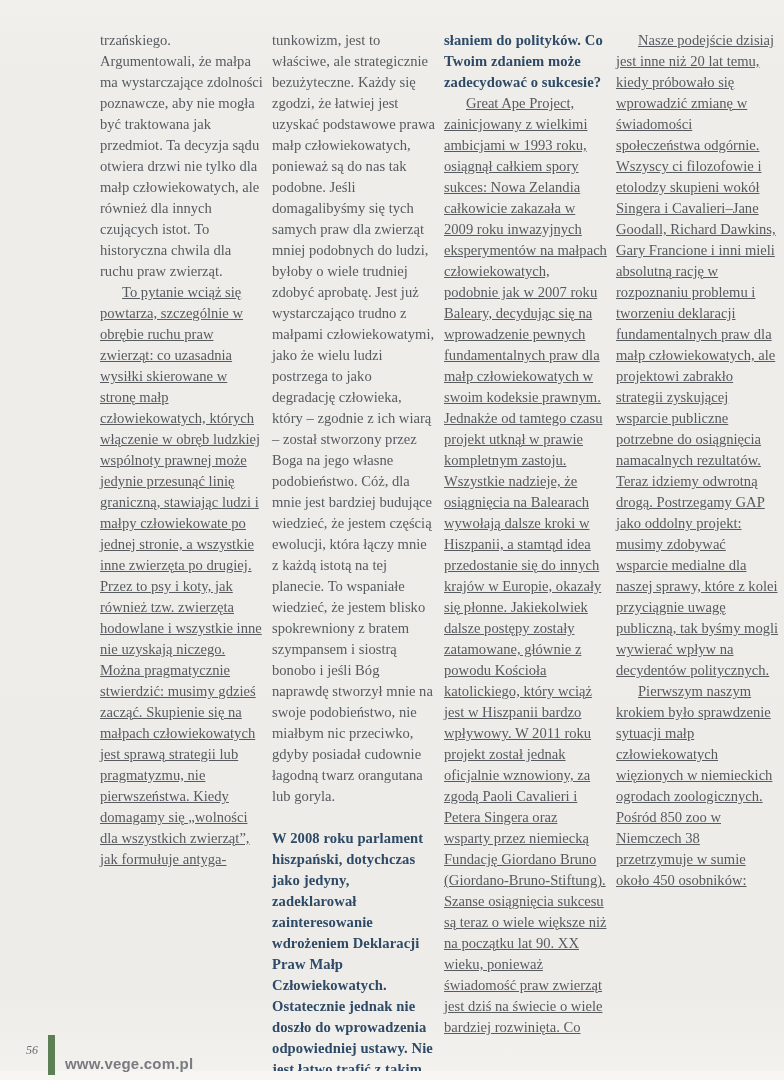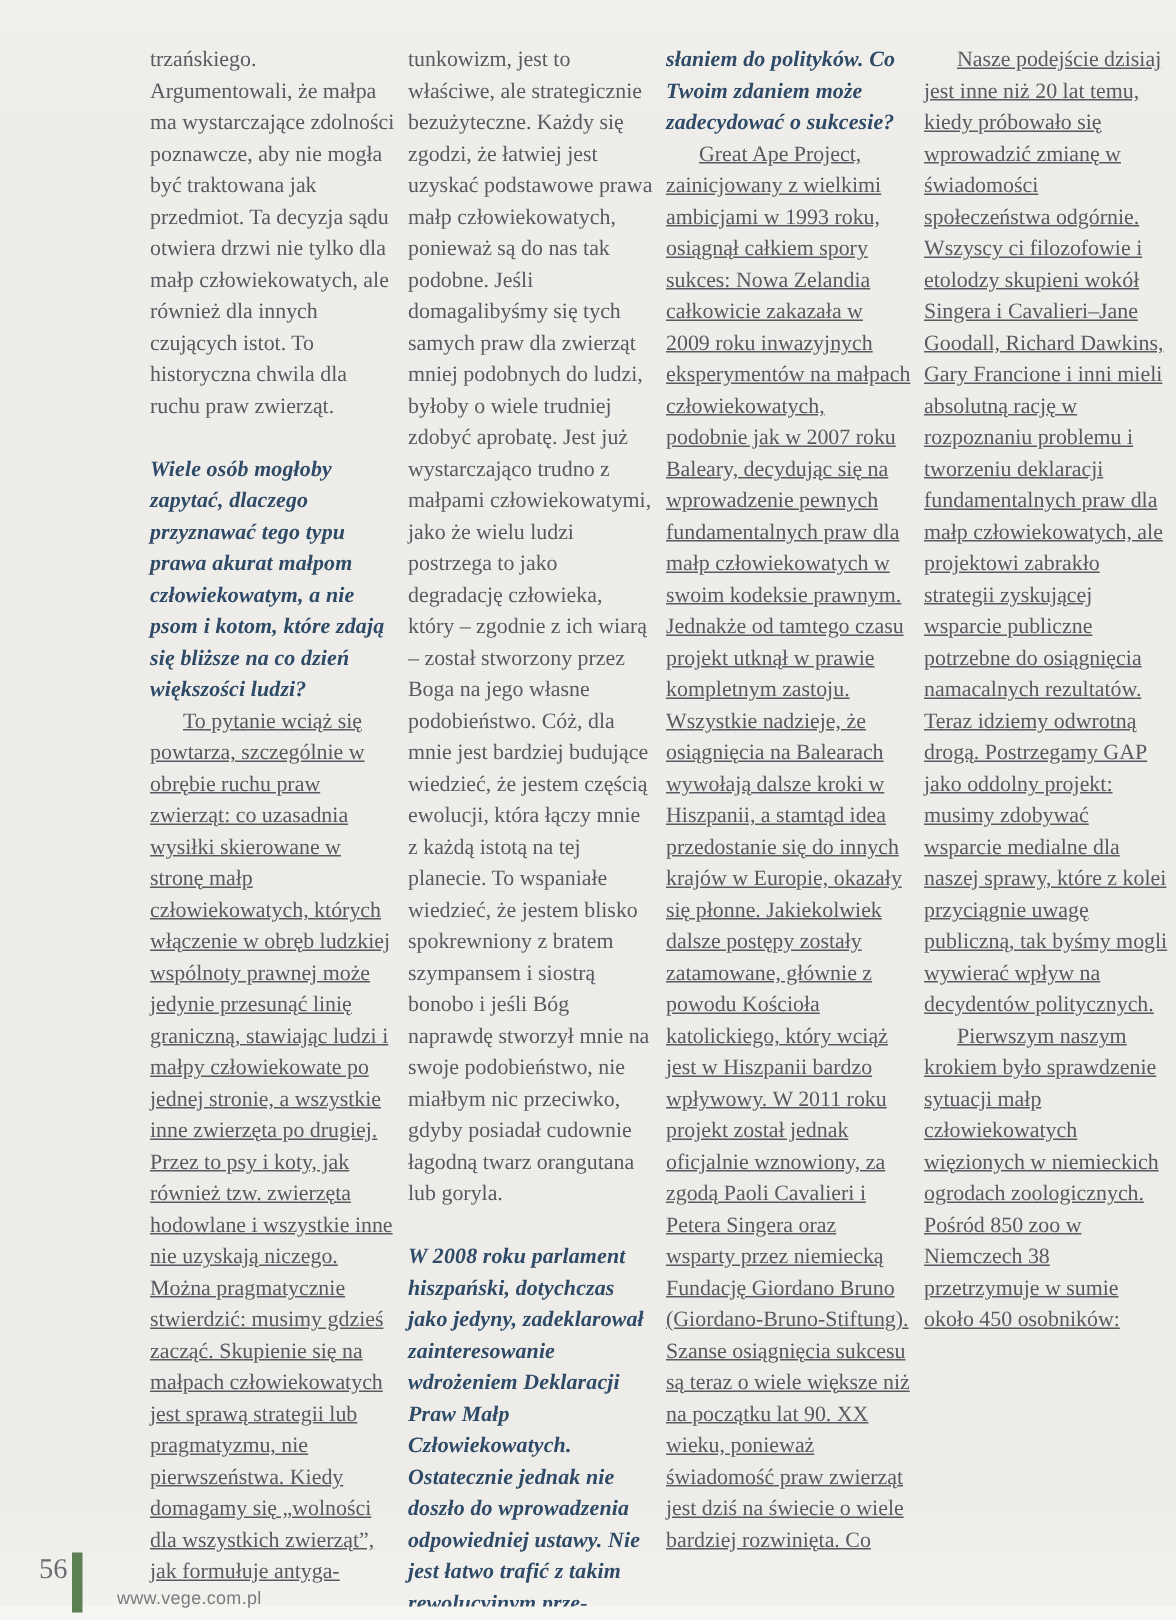--- a/index.html
+++ b/index.html
@@ -34,65 +34,65 @@
     color:var(--body-text);
     font-size:14.6px;
     line-height:21px;
     text-align:left;
   }
   .col p.body{ text-indent:0; }
   .col p.body.indent{ text-indent:22px;text-decoration:underline; }
   .col p.heading{
     color:var(--heading-text);
     font-weight:bold;
-    font-style:italic;
     margin-top:21px;
     letter-spacing:.1px;
   }
   .col p:first-child{ margin-top:0; }
   .col p.heading + p.body{ margin-top:0; }
   .footer{
     position:absolute;
     left:0; bottom:0; width:100%; height:52px;
   }
   .footer .bottom-strip{
     position:absolute; left:0; bottom:0; width:100%; height:9px;
     background:#f7f6f3;
   }
   .page-number{
     position:absolute;
     left:26px; bottom:22px;
-    font-size:19px;
+    font-size:12px;
     color:#6b6e71;
     font-family:"Liberation Serif","DejaVu Serif",serif;
+    font-style:italic;
   }
   .footer-bar{
     position:absolute;
     left:48px; bottom:5px;
     width:7px; height:40px;
     background:var(--bar-green);
   }
   .site-url{
     position:absolute;
-    left:78px; bottom:8px;
-    font-size:12px;
+    left:65px; bottom:8px;
+    font-size:15px;
     color:#797b7e;
     font-family:"Liberation Sans","DejaVu Sans",sans-serif;
     letter-spacing:.2px;
+    font-weight:bold;
   }
 </style>
 </head>
 <body>
 
 <div class="page">
 
   <div class="columns">
     <div class="col">
         <p class="body">trzańskiego. Argumentowali, że małpa ma wystarczające zdolności poznawcze, aby nie mogła być traktowana jak przedmiot. Ta decyzja sądu otwiera drzwi nie tylko dla małp człowiekowatych, ale również dla innych czujących istot. To historyczna chwila dla ruchu praw zwierząt.</p>
-        <p class="heading">Wiele osób mogłoby zapytać, dlaczego przyznawać tego typu prawa akurat małpom człowiekowatym, a nie psom i kotom, które zdają się bliższe na co dzień większości ludzi?</p>
         <p class="body indent">To pytanie wciąż się powtarza, szczególnie w obrębie ruchu praw zwierząt: co uzasadnia wysiłki skierowane w stronę małp człowiekowatych, których włączenie w obręb ludzkiej wspólnoty prawnej może jedynie przesunąć linię graniczną, stawiając ludzi i małpy człowiekowate po jednej stronie, a wszystkie inne zwierzęta po drugiej. Przez to psy i koty, jak również tzw. zwierzęta hodowlane i wszystkie inne nie uzyskają niczego. Można pragmatycznie stwierdzić: musimy gdzieś zacząć. Skupienie się na małpach człowiekowatych jest sprawą strategii lub pragmatyzmu, nie pierwszeństwa. Kiedy domagamy się „wolności dla wszystkich zwierząt”, jak formułuje antyga-</p>
       </div>
     <div class="col">
         <p class="body">tunkowizm, jest to właściwe, ale strategicznie bezużyteczne. Każdy się zgodzi, że łatwiej jest uzyskać podstawowe prawa małp człowiekowatych, ponieważ są do nas tak podobne. Jeśli domagalibyśmy się tych samych praw dla zwierząt mniej podobnych do ludzi, byłoby o wiele trudniej zdobyć aprobatę. Jest już wystarczająco trudno z małpami człowiekowatymi, jako że wielu ludzi postrzega to jako degradację człowieka, który – zgodnie z ich wiarą – został stworzony przez Boga na jego własne podobieństwo. Cóż, dla mnie jest bardziej budujące wiedzieć, że jestem częścią ewolucji, która łączy mnie z każdą istotą na tej planecie. To wspaniałe wiedzieć, że jestem blisko spokrewniony z bratem szympansem i siostrą bonobo i jeśli Bóg naprawdę stworzył mnie na swoje podobieństwo, nie miałbym nic przeciwko, gdyby posiadał cudownie łagodną twarz orangutana lub goryla.</p>
         <p class="heading">W 2008 roku parlament hiszpański, dotychczas jako jedyny, zadeklarował zainteresowanie wdrożeniem Deklaracji Praw Małp Człowiekowatych. Ostatecznie jednak nie doszło do wprowadzenia odpowiedniej ustawy. Nie jest łatwo trafić z takim rewolucyjnym prze-</p>
       </div>
     <div class="col">
         <p class="heading">słaniem do polityków. Co Twoim zdaniem może zadecydować o sukcesie?</p>
         <p class="body indent">Great Ape Project, zainicjowany z wielkimi ambicjami w 1993 roku, osiągnął całkiem spory sukces: Nowa Zelandia całkowicie zakazała w 2009 roku inwazyjnych eksperymentów na małpach człowiekowatych, podobnie jak w 2007 roku Baleary, decydując się na wprowadzenie pewnych fundamentalnych praw dla małp człowiekowatych w swoim kodeksie prawnym. Jednakże od tamtego czasu projekt utknął w prawie kompletnym zastoju. Wszystkie nadzieje, że osiągnięcia na Balearach wywołają dalsze kroki w Hiszpanii, a stamtąd idea przedostanie się do innych krajów w Europie, okazały się płonne. Jakiekolwiek dalsze postępy zostały zatamowane, głównie z powodu Kościoła katolickiego, który wciąż jest w Hiszpanii bardzo wpływowy. W 2011 roku projekt został jednak oficjalnie wznowiony, za zgodą Paoli Cavalieri i Petera Singera oraz wsparty przez niemiecką Fundację Giordano Bruno (Giordano-Bruno-Stiftung). Szanse osiągnięcia sukcesu są teraz o wiele większe niż na początku lat 90. XX wieku, ponieważ świadomość praw zwierząt jest dziś na świecie o wiele bardziej rozwinięta. Co</p>
       </div>

